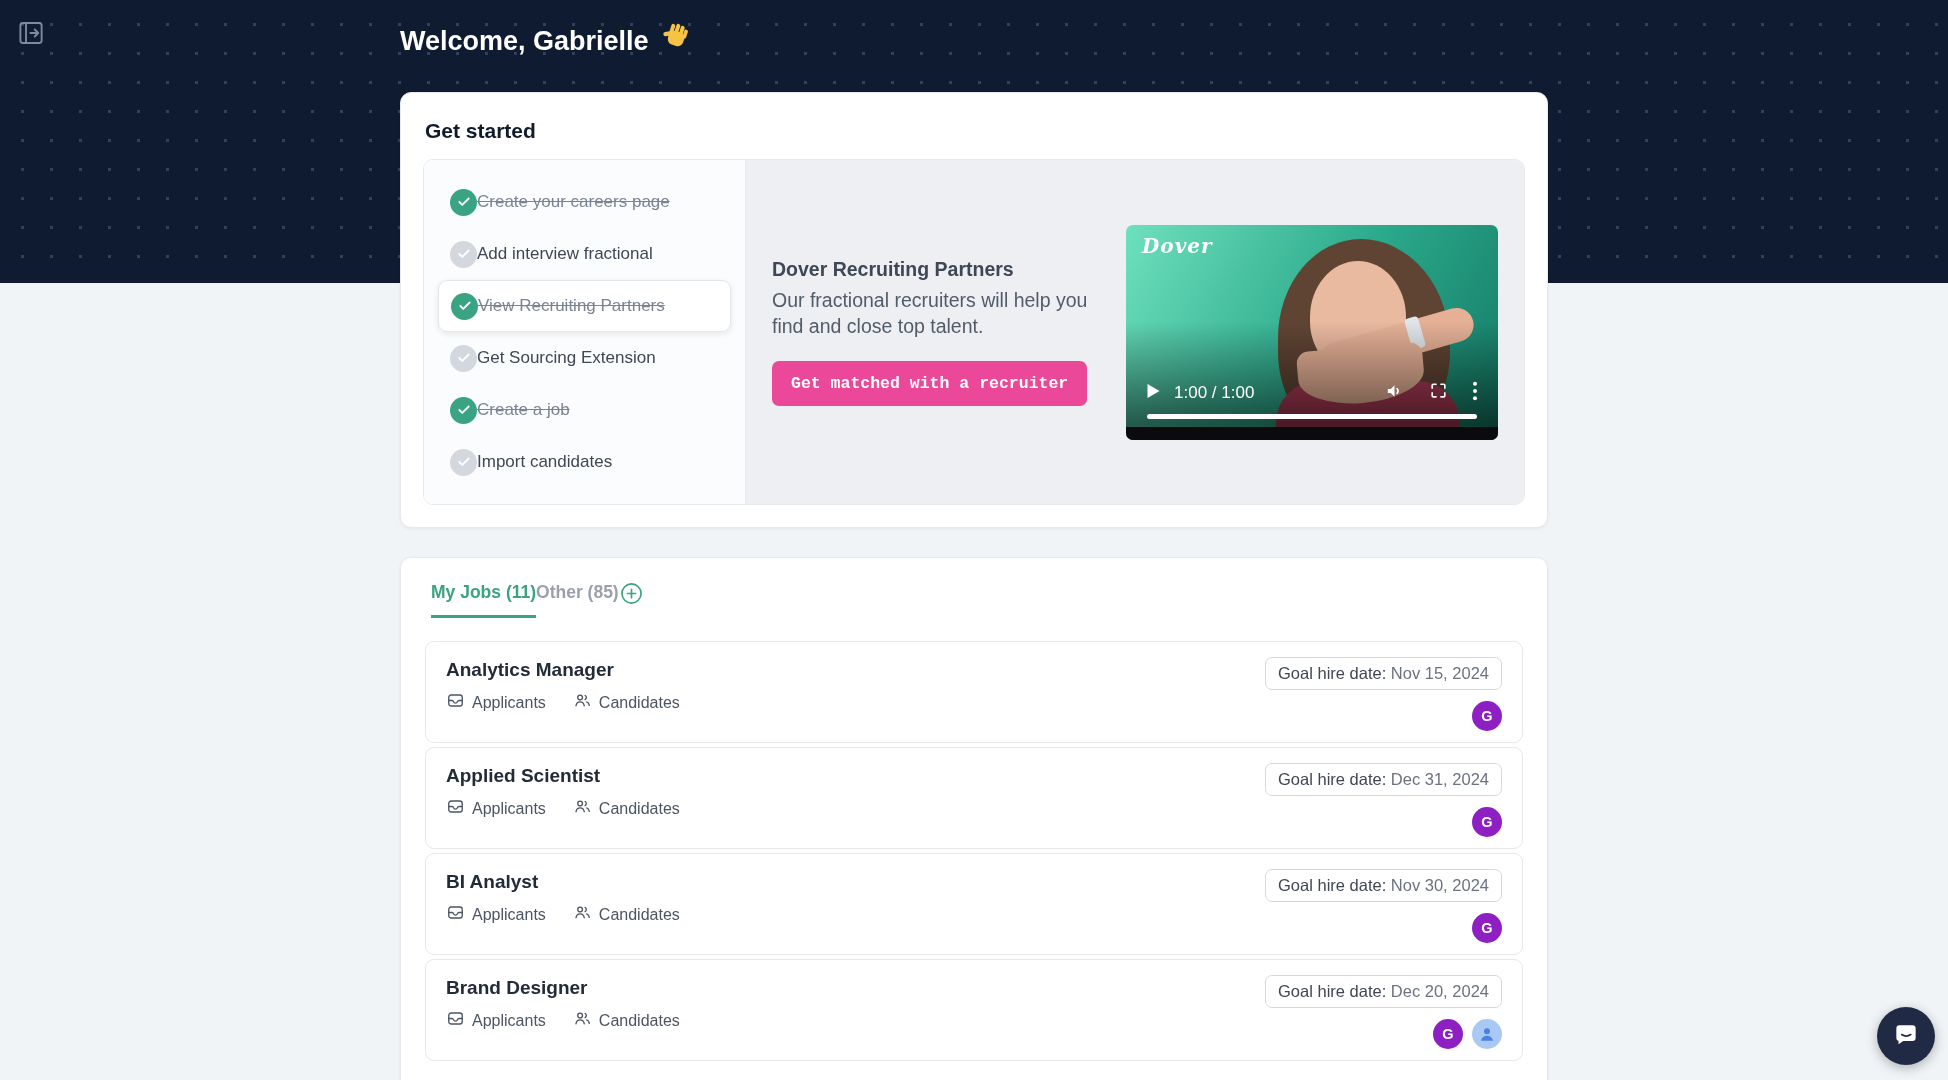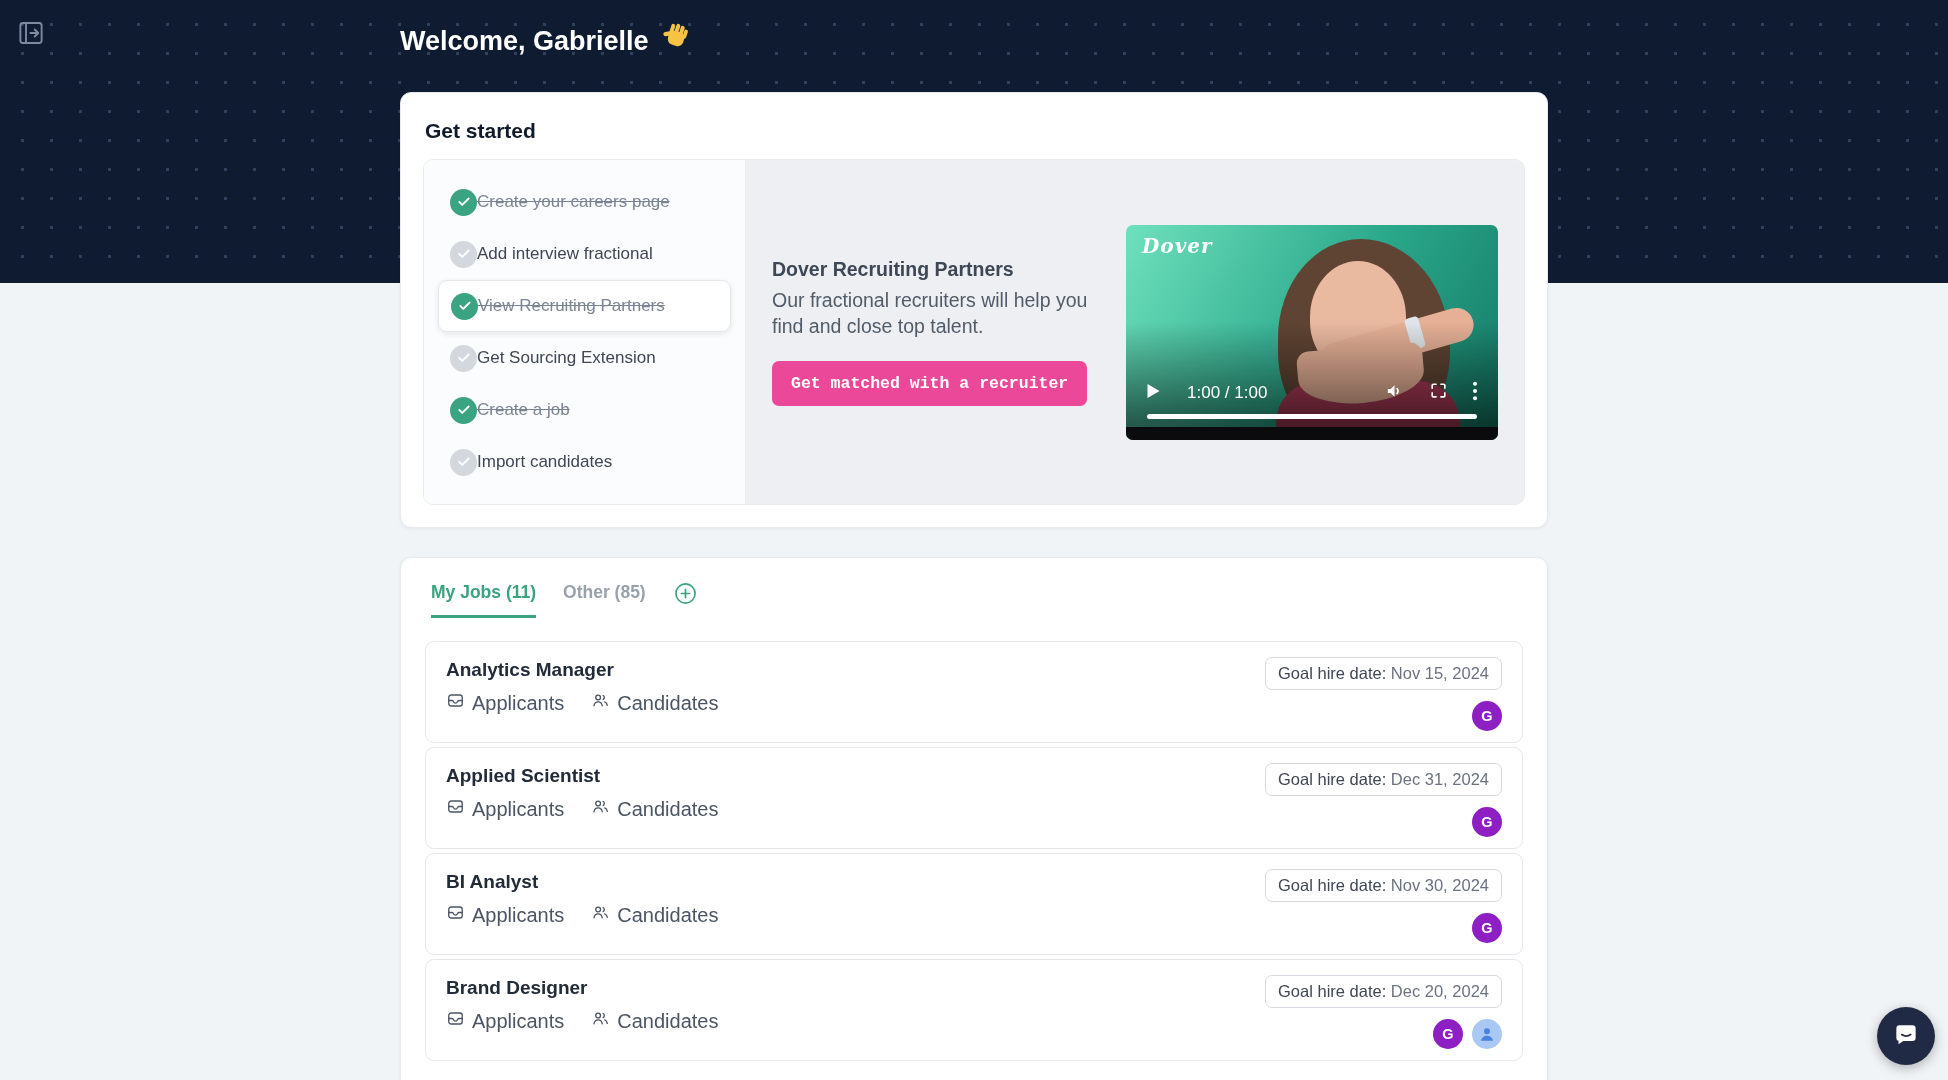--- a/index.html
+++ b/index.html
@@ -49,38 +49,38 @@
   .watch { position:absolute; right:76px; top:92px; width:14px; height:32px;
     background:#dfe5ea; border-radius:4px; transform:rotate(-16deg); }
   .hands { position:absolute; left:172px; top:122px; width:126px; height:56px;
     background:#e5b096; border-radius:12px 12px 50% 50%; transform:rotate(-5deg); }
   .shirt { position:absolute; left:150px; top:156px; width:184px; height:62px;
     background:#a93a56; border-radius:42px 42px 0 0; }
   .v-shade { position:absolute; inset:0; background:linear-gradient(180deg,transparent 45%,rgba(0,0,0,.55) 92%); }
   .v-brand { position:absolute; left:16px; top:9px; color:#fff; font-size:20px;
     font-family:"DejaVu Serif", serif; font-style:italic; font-weight:bold; letter-spacing:1px; }
   .v-controls { position:absolute; left:0; right:0; bottom:35px; display:flex; align-items:center;
-    padding:0 20px; gap:26px; color:#fff; }
+    padding:0 20px; gap:13px; color:#fff; }
   .v-time { font-size:17px; }
   .v-right { margin-left:auto; display:flex; align-items:center; gap:24px; }
   .v-progress { position:absolute; left:21px; right:21px; bottom:21px; height:5px;
     background:#fff; border-radius:3px; cursor:pointer; }
   .v-strip { position:absolute; left:0; right:0; bottom:0; height:13px; background:#0b0b0e; }
   
   .jobs { padding:22px 24px; height:580px; }
-  .tabs { display:flex; align-items:center; gap:27px; padding:2px 6px 0; margin-bottom:23px; }
+  .tabs { display:flex; align-items:center; padding:2px 6px 0; margin-bottom:23px; }
   .tab { font-size:17.5px; font-weight:bold; color:#99a1ac; padding-bottom:12px;
     border-bottom:3px solid transparent; cursor:pointer; }
   .tab.active { color:#3aa37f; border-bottom-color:#3aa37f; }
   .add-job { background:none; border:none; padding:0; margin-top:-10px; cursor:pointer; }
   .job-row { display:flex; justify-content:space-between; align-items:flex-start;
     border:1px solid #e6e8ec; border-radius:9px; background:#fff;
     padding:15px 20px 11px; margin-bottom:4px; min-height:95px; cursor:pointer; }
   .job-title { margin:2px 0 10px; font-size:19px; color:#222b38; font-weight:bold; }
-  .job-links { display:flex; gap:27px; color:#4b5563; font-size:20px; }
+  .job-links { display:flex; gap:27px; color:#4b5563; font-size:16px; }
   .job-link { display:flex; align-items:center; gap:7px; cursor:pointer; }
   .job-right { display:flex; flex-direction:column; align-items:flex-end; gap:11px; }
   .goal-badge { border:1px solid #d5d9df; border-radius:7px; padding:6px 12px;
     font-size:16.5px; background:#fff; white-space:nowrap; }
   .g-lbl { color:#3f4754; } .g-date { color:#6b7280; }
   .avatars { display:flex; gap:9px; }
   .avatar { width:30px; height:30px; border-radius:50%; display:flex; align-items:center;
     justify-content:center; font-size:14.5px; font-weight:bold; color:#fff; cursor:pointer; }
   .avatar.purple { background:#8e1fc3; }
   .avatar.blue { background:#a9c9f4; }

